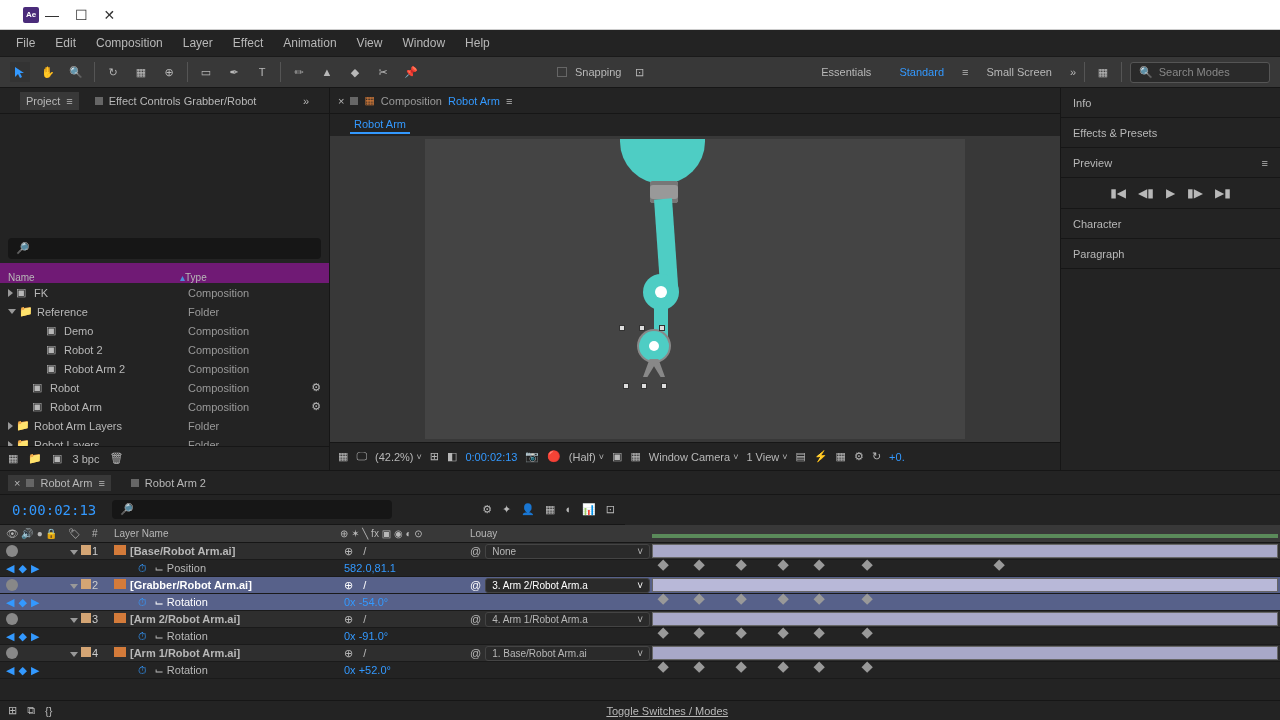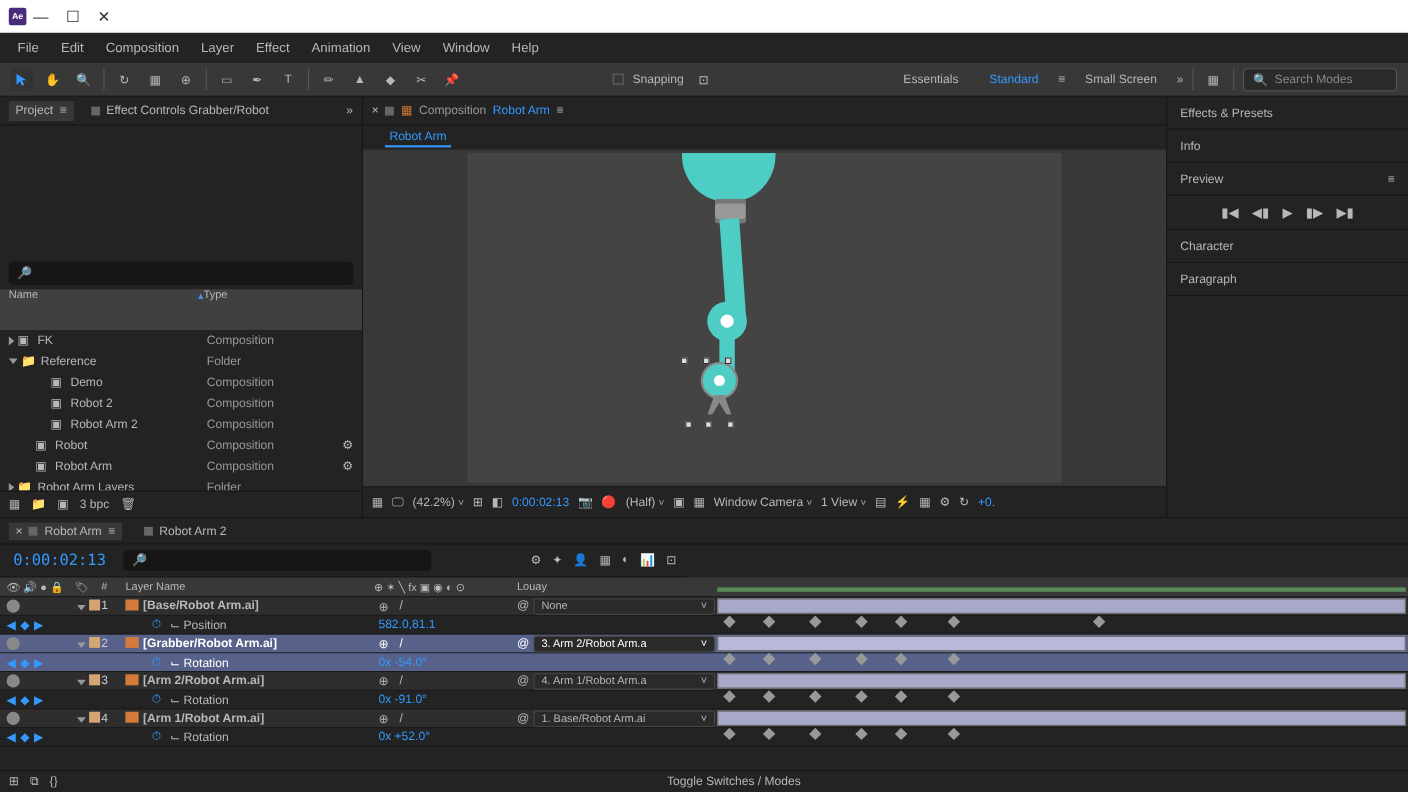--- a/index.html
+++ b/index.html
@@ -1,40 +1,40 @@
 <!DOCTYPE html>
 <html><head>
 <meta charset="utf-8">
 <style>
 * { margin: 0; padding: 0; box-sizing: border-box; font-family: 'Segoe UI', Tahoma, sans-serif; user-select: none; }
 body { background: #232323; color: #b8b8b8; font-size: 11px; overflow: hidden; width: 1280px; height: 720px; }
 .titlebar { height: 30px; background: #fff; color: #333; display: flex; align-items: center; padding: 0 8px; border-bottom: 1px solid #ccc; }
-.titlebar .logo { width: 16px; height: 16px; background: #4a2b7a; margin-right: 6px; border-radius: 2px; display:flex; align-items:center; justify-content:center; color:#fff; font-size:8px; font-weight:bold;}
+.titlebar .logo { width: 16px; height: 16px; background: #4a2b7a; margin-right: 6px; border-radius: 2px; display:flex; align-items:center; justify-content:center; color:#fff; font-size:8px; font-weight:bold;margin-left:15px;}
 .titlebar .title { flex: 1; font-size: 12px; }
 .titlebar .winbtns { display: flex; gap: 16px; font-size: 14px; }
 .titlebar .winbtns span { cursor: pointer; }
 .menubar { height: 26px; background: #232323; display: flex; align-items: center; padding: 0 8px; gap: 4px; }
 .menubar span { padding: 4px 8px; cursor: pointer; font-size: 12px; }
 .toolbar { height: 32px; background: #383838; border-top:1px solid #1a1a1a; border-bottom:1px solid #161616; display: flex; align-items: center; padding: 0 10px; gap: 8px; }
 .toolbar .tool { width: 20px; height: 20px; display:flex; align-items:center; justify-content:center; cursor:pointer; color:#b8b8b8; }
 .toolbar .tool.active { background:#333; color:#3399ff; }
 .toolbar .sep { width:1px; height:20px; background:#555; }
 .toolbar .spacer { flex:1; }
 .toolbar .workspace { padding:4px 10px; cursor:pointer; }
 .toolbar .workspace.active { color:#3399ff; }
 .toolbar .search { background:#2a2a2a; border:1px solid #555; border-radius:3px; padding:3px 8px; width:140px; display:flex; align-items:center; gap:6px;}
 .main { display:flex; height: 382px; }
 .projectpanel { width: 330px; background:#232323; border-right:1px solid #161616; display:flex; flex-direction:column; }
-.panel-tabs { height:26px; display:flex; align-items:center; padding:0 8px; gap:10px; border-bottom:1px solid #161616;}
+.panel-tabs { height:26px; display:flex; align-items:center; padding:0 20px; gap:10px; border-bottom:1px solid #161616;}
 .panel-tabs .tab { display:flex; align-items:center; gap:6px; cursor:pointer; padding:3px 6px;}
 .panel-tabs .tab.active { background:#383838; }
 .panel-tabs .menu-icon { margin-left:auto; }
 .proj-empty { height:120px; }
 .proj-search { margin:4px 8px; background:#161616; border-radius:4px; padding:4px 8px; display:flex; align-items:center;}
-.proj-header { display:flex; background:#404040; height:37px; align-items:flex-start; font-size:10px; padding:0 8px;}
+.proj-header { display:flex; background:#701a75; height:20px; align-items:flex-end; font-size:10px; padding:0 8px;}
 .proj-header .col1 { flex:0 0 190px; }
 .proj-rows { flex:1; overflow:auto; }
 .proj-row { display:flex; align-items:center; height:19px; padding:0 8px; cursor:pointer;}
 .proj-row .icon { width:14px; display:inline-block; margin-right:4px;}
 .proj-row .name { flex:0 0 180px; display:flex; align-items:center;}
 .proj-row .type { color:#999; }
 .proj-row .indent1 { padding-left:14px; }
 .proj-row .indent2 { padding-left:28px; }
 .proj-footer { height:24px; background:#232323; border-top:1px solid #161616; display:flex; align-items:center; padding:0 8px; gap:10px;}
 .comppanel { flex:1; background:#232323; display:flex; flex-direction:column; }
@@ -95,21 +95,21 @@
 .tl-row .c6 { width:180px; display:flex; align-items:center; gap:4px;}
 .tl-row .parentdd { flex:1; background:#2a2a2a; border:1px solid #444; border-radius:3px; padding:1px 6px; font-size:10px; display:flex; justify-content:space-between;}
 .tl-row .track { flex:1; position:relative; height:100%;}
 .tl-row.layer .track .bar { position:absolute; left:2px; right:2px; top:1px; bottom:1px; background:#a8a8c8; border:1px solid #666;}
 .tl-row.selected .track .bar { background:#b8b8d8;}
 .tl-row .track .kf { position:absolute; top:4px; width:8px; height:8px; background:#999; transform:rotate(45deg) translateX(-4px);}
 .tl-row.prop .c1 span { color:#3399ff; cursor:pointer;}
 .tl-row.prop .c4 { padding-left:24px; }
 .tl-row.prop .stopwatch { color:#3399ff; margin-right:4px;}
 .tl-footer { height:20px; background:#232323; border-top:1px solid #161616; display:flex; align-items:center; padding:0 8px; gap:10px;}
-.tl-footer .toggle { margin:0 auto; cursor:pointer;}
+.tl-footer .toggle { margin:0 auto; cursor:pointer;text-decoration:underline;}
 .chk { width:10px; height:10px; border:1px solid #666; display:inline-block;}
 .tri { display:inline-block; width:0; height:0; border-left:4px solid transparent; border-right:4px solid transparent; border-top:5px solid #999; margin-right:3px;}
 .tri.r { border-top:4px solid transparent; border-bottom:4px solid transparent; border-left:5px solid #999; border-right:none;}
 .workarea-bar { position:absolute; left:2px; right:2px; top:0; height:4px; background:#5a8a5a;}
 svg { display:block; }
 </style>
 </head>
 <body>
 
 <div class="titlebar">
@@ -293,24 +293,24 @@
       <span class="item">⚡</span>
       <span class="item">▦</span>
       <span class="item">⚙</span>
       <span class="item">↻</span>
       <span class="item" style="color:#3399ff">+0.</span>
     </div>
   </div>
 
   <div class="rightpanel">
     <div class="rpanel-row">
+        <span>Info</span>
+      </div>
+    <div class="rpanel-row">
         <span>Effects &amp; Presets</span>
-      </div>
-    <div class="rpanel-row">
-        <span>Info</span>
       </div>
     <div class="rpanel-row">
         <span>Preview</span>
         <span class="ham">≡</span>
       </div>
     <div class="preview-ctrls">
       <span>▮◀</span>
       <span>◀▮</span>
       <span>▶</span>
       <span>▮▶</span>

